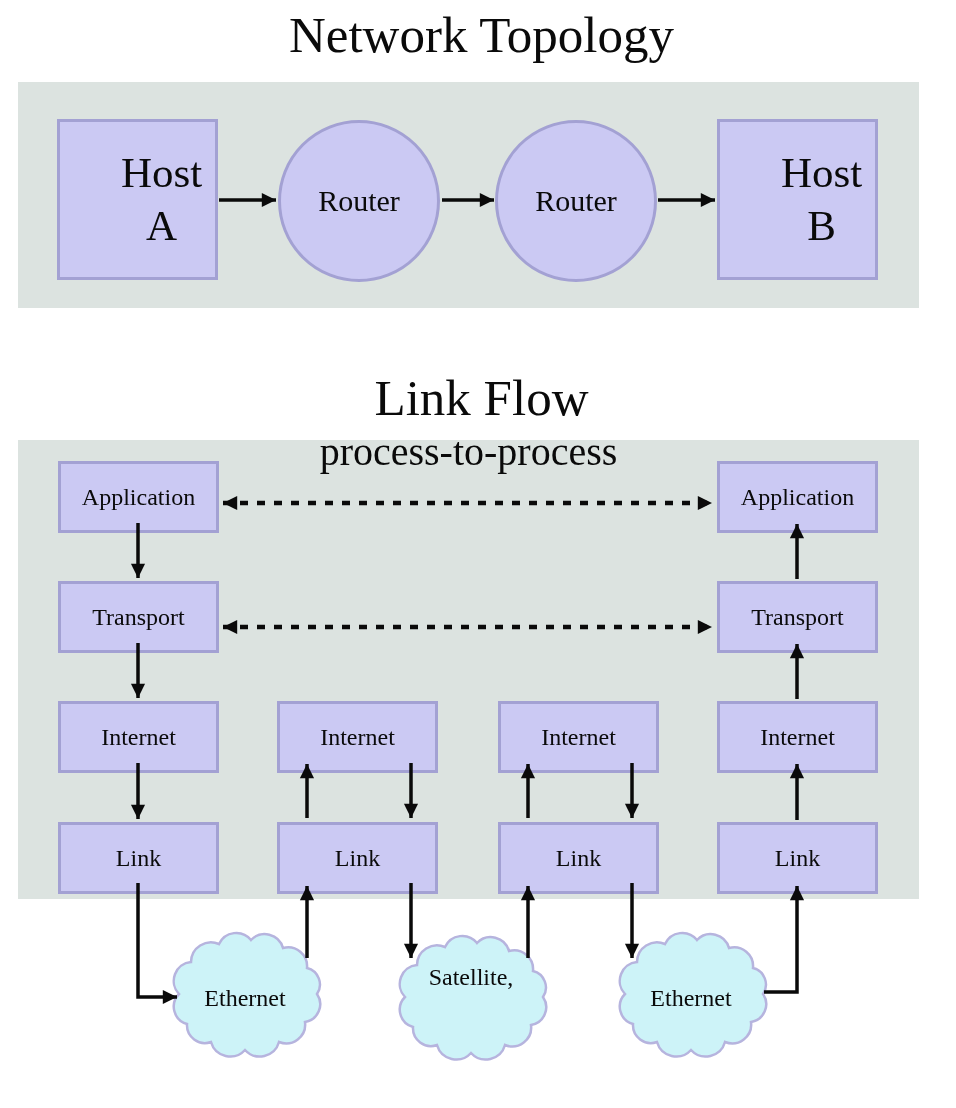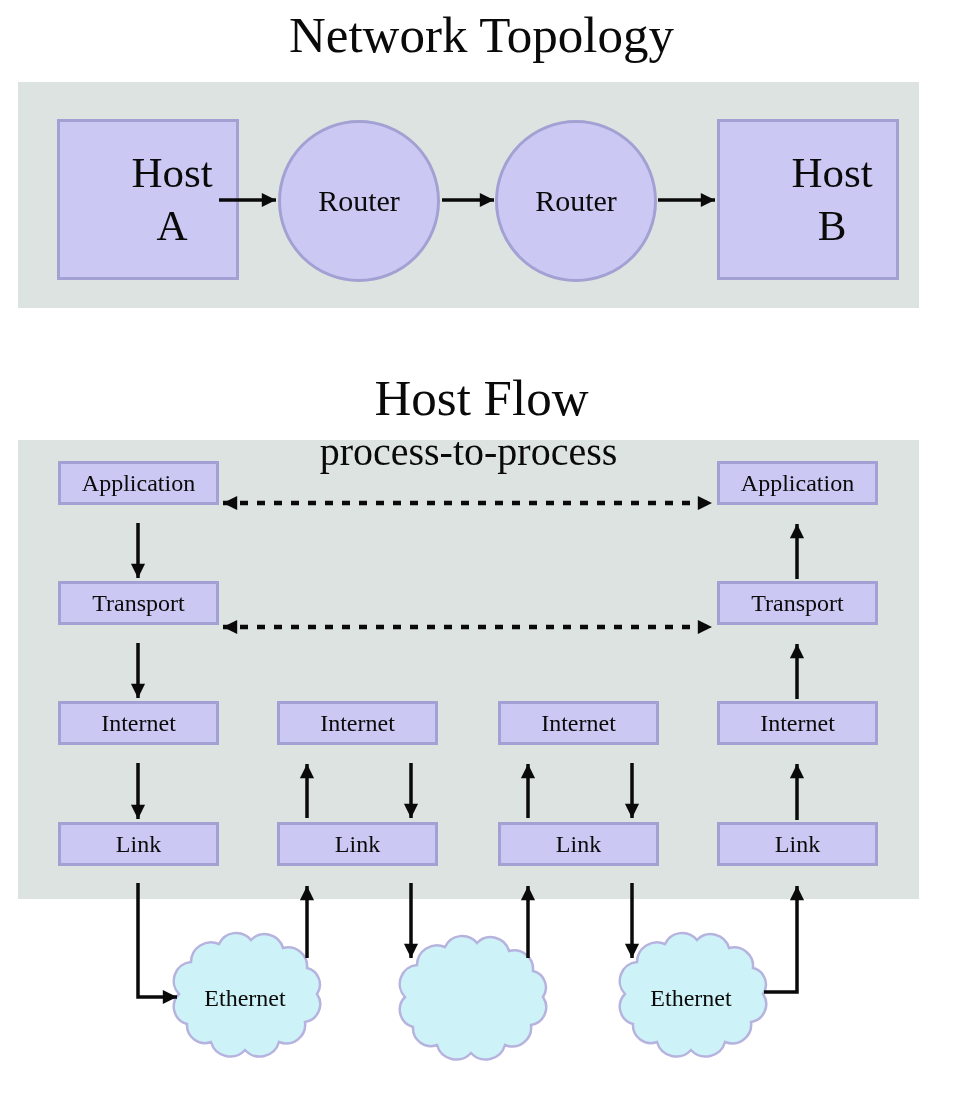--- a/index.html
+++ b/index.html
@@ -11,39 +11,39 @@
     position:absolute;left:31px;width:901px;text-align:center;
     font-size:51px;line-height:1;white-space:nowrap;
   }
   .panel{position:absolute;background:#dce3e0;}
   #panel-topology{left:18px;top:82px;width:901px;height:226px;}
   #panel-dataflow{left:18px;top:440px;width:901px;height:459px;}
   .node{
     position:absolute;display:flex;flex-direction:column;align-items:center;justify-content:center;
     background:#cbc9f3;border:3px solid #a3a1d3;box-sizing:border-box;text-align:center;
   }
-  .hostbox{width:182px;height:161px;font-size:43px;line-height:1.22;padding-left:48px;}
+  .hostbox{width:161px;height:161px;font-size:43px;line-height:1.22;padding-left:48px;}
   .circle{width:162px;height:162px;border-radius:50%;font-size:30px;}
-  .lbox{width:161px;height:44px;font-size:24px;line-height:1;}
+  .lbox{width:161px;height:72px;font-size:24px;line-height:1;}
   .flowlabel{
     position:absolute;left:18px;width:901px;text-align:center;
     font-size:40px;line-height:1;white-space:nowrap;
   }
   .cloudlabel{
     position:absolute;width:150px;text-align:center;font-size:24px;line-height:1.25;
   }
   .overlay{position:absolute;left:0;top:0;pointer-events:none;}
 </style>
 </head>
 <body>
 
 <div id="canvas">
 
   <div class="title" style="top:10px">Network Topology</div>
-  <div class="title" style="top:373px">Host Flow</div>
+  <div class="title" style="top:373px">Link Flow</div>
 
   <div class="panel" id="panel-topology"></div>
   <div class="panel" id="panel-dataflow"></div>
 
   <div class="node hostbox" style="left:57px;top:119px">
     <span>Host</span>
     <span>A</span>
   </div>
   <div class="node circle" style="left:278px;top:120px">Router</div>
   <div class="node circle" style="left:495px;top:120px">Router</div>
@@ -111,16 +111,17 @@
     </g>
 
     <g stroke="#0a0a0a" stroke-width="4.5" fill="none" stroke-dasharray="8 9">
       <line x1="223" y1="503" x2="712" y2="503" marker-start="url(#ah)" marker-end="url(#ah)"></line>
       <line x1="223" y1="627" x2="712" y2="627" marker-start="url(#ah)" marker-end="url(#ah)"></line>
     </g>
   </svg>
 
   <div class="cloudlabel" style="left:170px;top:983px">Ethernet</div>
   <div class="cloudlabel" style="left:396px;top:962px">
+    <div>Satellite,</div>
   </div>
   <div class="cloudlabel" style="left:616px;top:983px">Ethernet</div>
 
 </div>
 
 </body></html>

